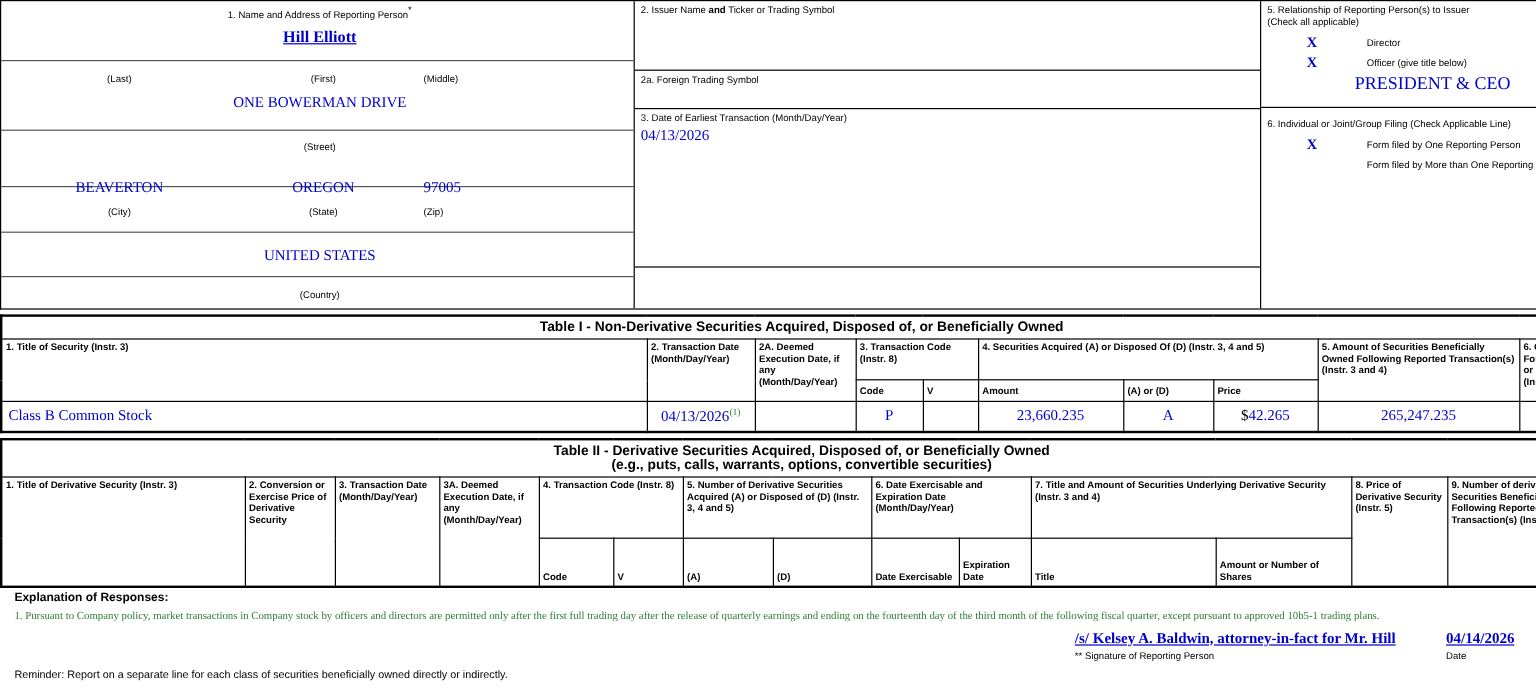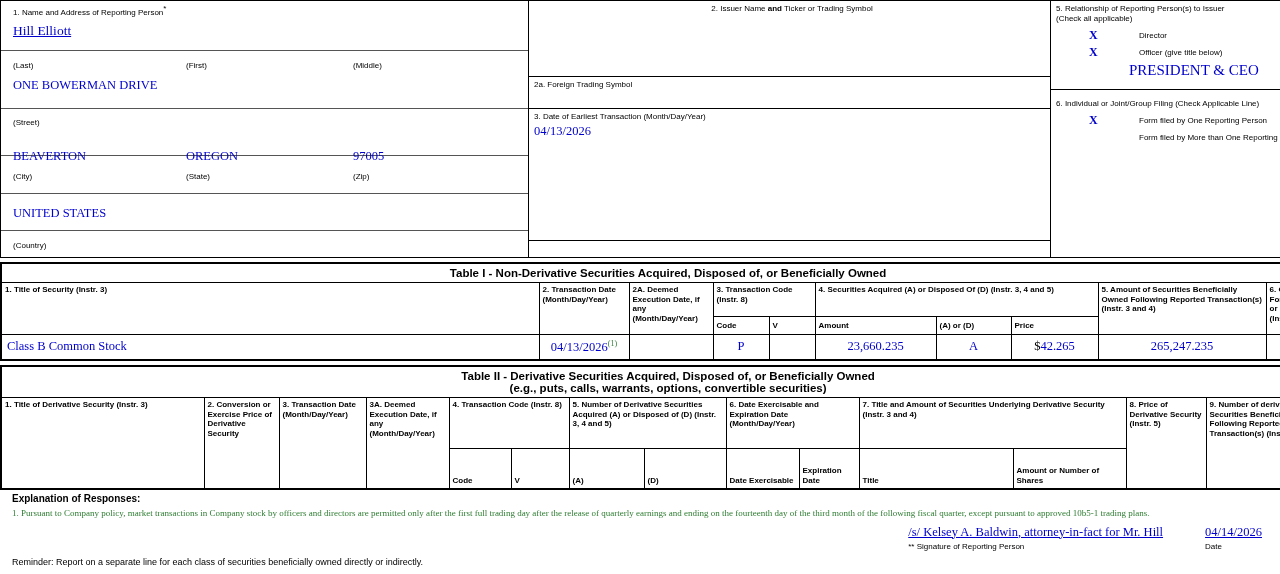--- a/index.html
+++ b/index.html
@@ -7,47 +7,47 @@
   body {
     width:1280px; height:574px; overflow:hidden;
     font-family:"Liberation Sans", sans-serif; color:#000;
     position:relative;
   }
   .wrap { width:1334px; }
 
   
   .lbl { font-size:8px; line-height:1.25; color:#000; }
   .val { font-family:"Liberation Serif", serif; color:#0000cc; font-size:12.5px; line-height:1.15; }
-  .link { text-decoration:underline; cursor:pointer; }
+  .link { text-decoration:underline; cursor:pointer;font-weight:bold; }
   .nowrap { white-space:nowrap; overflow:hidden; }
 
   
   .top { display:flex; border:1px solid #000; border-right:none; height:258px; }
-  .colL { width:528px; border-right:1px solid #000; }
+  .colL { width:528px; border-right:1px solid #000;text-align:center; }
   .colM { width:522px; border-right:1px solid #000; display:flex; flex-direction:column; }
   .colR { flex:1; display:flex; flex-direction:column; }
 
   .colL .row { border-bottom:1px solid #555; padding-left:12px; padding-right:8px; }
   .colL .row:last-child { border-bottom:none; }
   .rowA { height:50px; padding-top:3px; }
   .rowA .val { font-size:13.5px; margin-top:5px; display:inline-block; }
   .rowB { height:58px; padding-top:10px; }
   .rowB .val { margin-top:7px; }
   .rowC { height:47px; padding-top:9px; }
   .rowC .g3 { margin-top:21px; }
   .rowD { height:38px; padding-top:16px; }
   .rowE { height:37px; padding-top:12px; }
   .rowF { height:28px; padding-top:10px; }
   .g3 { display:flex; }
   .g3 > span:nth-child(1) { width:173px; }
   .g3 > span:nth-child(2) { width:167px; }
   .sup { font-size:8px; vertical-align:super; }
 
   .colM .box { border-bottom:1px solid #000; padding:3px 0 0 5px; }
-  .box2 { height:76px;text-align:center; }
+  .box2 { height:58px; }
   .box2a { height:32px; }
   .box3 { height:132px; }
   .box4 { height:36px; border-bottom:none !important; }
   .issuer-name { font-size:15px; font-weight:bold; }
   .ticker { font-size:13px; font-family:"Liberation Serif", serif; color:#0000cc; }
   .bold { font-weight:bold; }
 
   .colR .box { padding:3px 0 0 5px; }
   .box5 { height:90px; border-bottom:1px solid #000; }
   .box6 { height:168px; }

